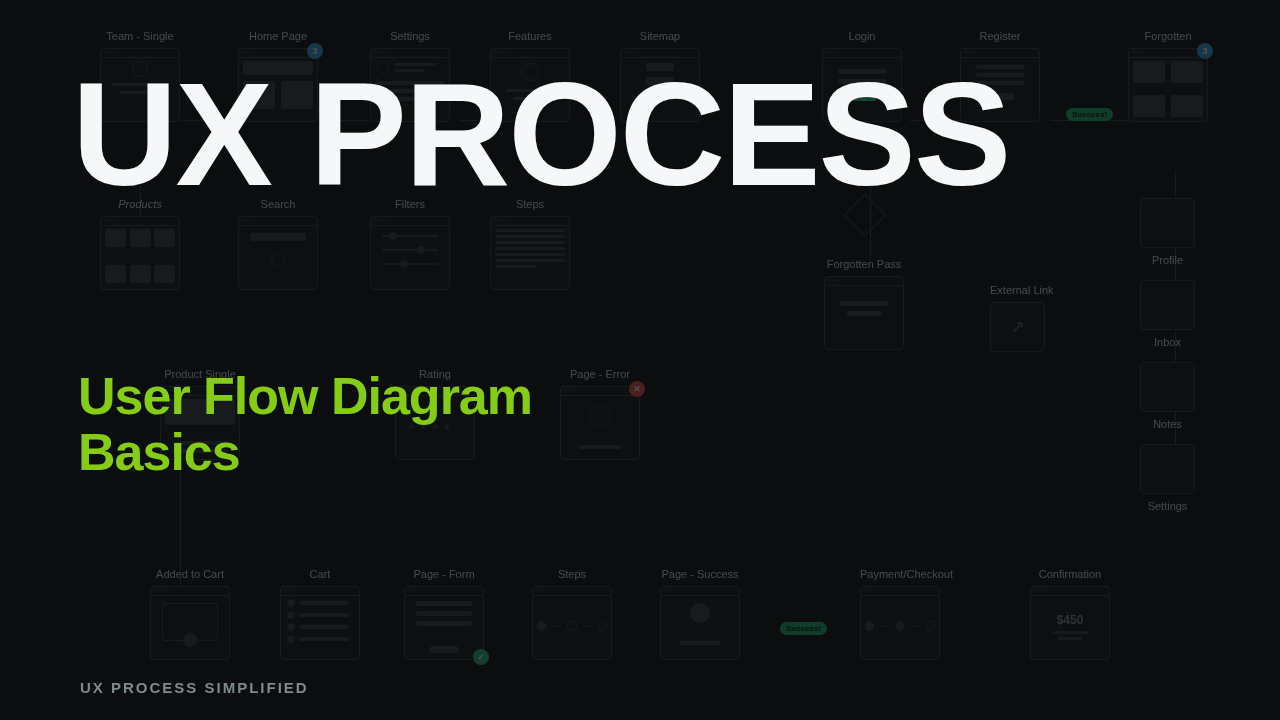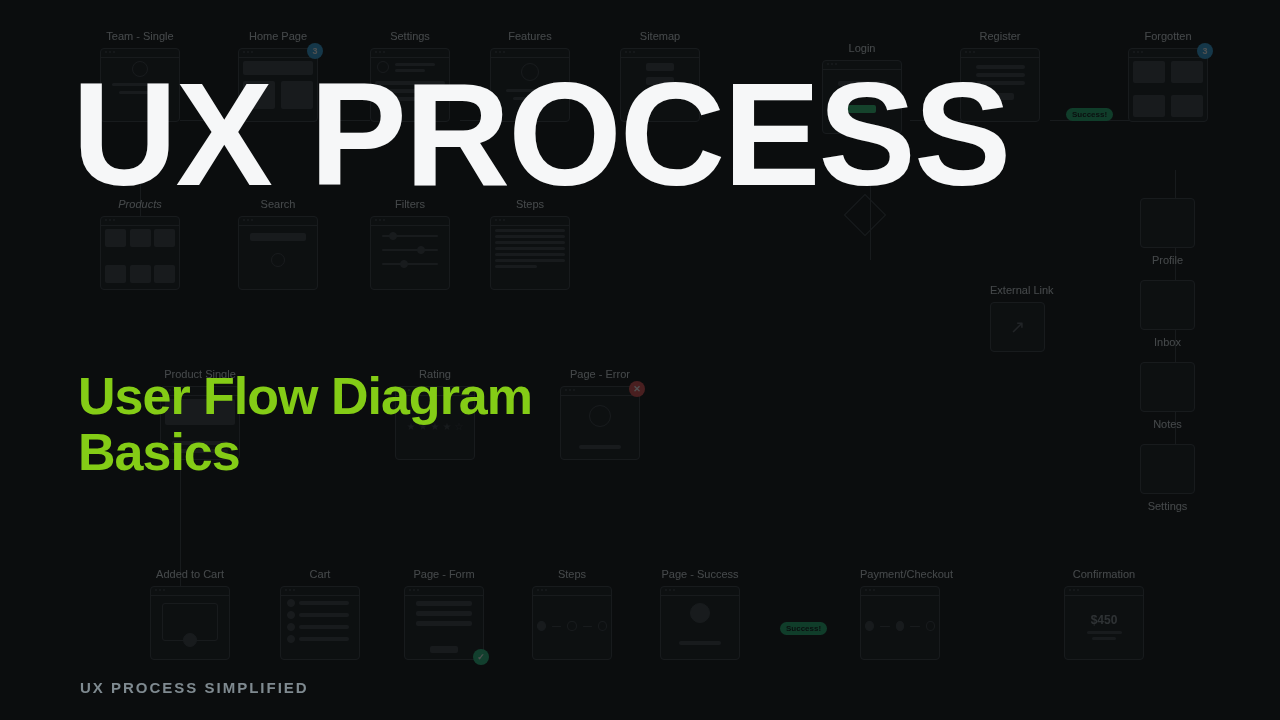--- a/index.html
+++ b/index.html
@@ -132,21 +132,21 @@
             <span></span>
           </div>
         <div class="mini-body">
           <div class="bar" style="position:absolute;top:4px;left:30%;width:40%;height:8px;"></div>
           <div class="bar" style="position:absolute;top:18px;left:30%;width:40%;height:8px;"></div>
           <div class="bar" style="position:absolute;top:32px;left:30%;width:40%;height:8px;"></div>
         </div>
       </div>
     </div>
 
-    <div class="node" style="left:822px; top:30px;margin-top:12px;">
+    <div class="node" style="left:822px; top:30px;">
       <span class="node-label">Login</span>
       <div class="mini">
           <div class="dots">
             <span></span>
             <span></span>
             <span></span>
           </div>
         <div class="mini-body">
           <div class="bar" style="position:absolute;top:10px;left:15%;width:70%;height:5px;"></div>
           <div class="bar" style="position:absolute;top:20px;left:15%;width:70%;height:5px;"></div>
@@ -260,20 +260,34 @@
           <div class="bar" style="position:absolute;top:20px;left:0;width:100%;height:3px;"></div>
           <div class="bar" style="position:absolute;top:26px;left:0;width:100%;height:3px;"></div>
           <div class="bar" style="position:absolute;top:32px;left:0;width:100%;height:3px;"></div>
           <div class="bar" style="position:absolute;top:38px;left:0;width:60%;height:3px;"></div>
         </div>
       </div>
     </div>
 
     <div style="position:absolute; left:850px; top:200px; width:30px; height:30px; border:1px solid #3a4146; transform:rotate(45deg);"></div>
 
+    <div class="node" style="left:824px; top:258px;">
+      <span class="node-label">Forgotten Pass</span>
+      <div class="mini">
+          <div class="dots">
+            <span></span>
+            <span></span>
+            <span></span>
+          </div>
+        <div class="mini-body">
+          <div class="bar" style="position:absolute;top:14px;left:15%;width:70%;height:5px;"></div>
+          <div class="bar" style="position:absolute;top:24px;left:25%;width:50%;height:5px;"></div>
+        </div>
+      </div>
+    </div>
 
     <div class="node" style="left:990px; top:284px;">
       <span class="node-label">External Link</span>
       <div class="mini-small" style="display:flex;align-items:center;justify-content:center;">
         <span style="color:#5a6268;font-size:18px;">↗</span>
       </div>
     </div>
 
     <div class="node" style="left:1140px; top:198px;">
       <div class="mini-small"></div>
@@ -442,21 +456,21 @@
         <div class="mini-body" style="display:flex;align-items:center;justify-content:center;gap:6px;">
           <div class="circ" style="width:10px;height:10px;background:#3a4146;"></div>
           <div class="bar" style="width:12px;height:1px;"></div>
           <div class="circ" style="width:10px;height:10px;background:#3a4146;"></div>
           <div class="bar" style="width:12px;height:1px;"></div>
           <div class="circ" style="width:10px;height:10px;"></div>
         </div>
       </div>
     </div>
 
-    <div class="node" style="left:1064px; top:568px;">
+    <div class="node" style="left:1030px; top:568px;">
       <span class="node-label">Confirmation</span>
       <div class="mini">
           <div class="dots">
             <span></span>
             <span></span>
             <span></span>
           </div>
         <div class="mini-body" style="display:flex;flex-direction:column;align-items:center;justify-content:center;text-align:center;">
           <span style="color:#8a9398;font-size:12px;font-weight:700;">$450</span>
           <div class="bar" style="width:50%;height:3px;margin-top:4px;"></div>

